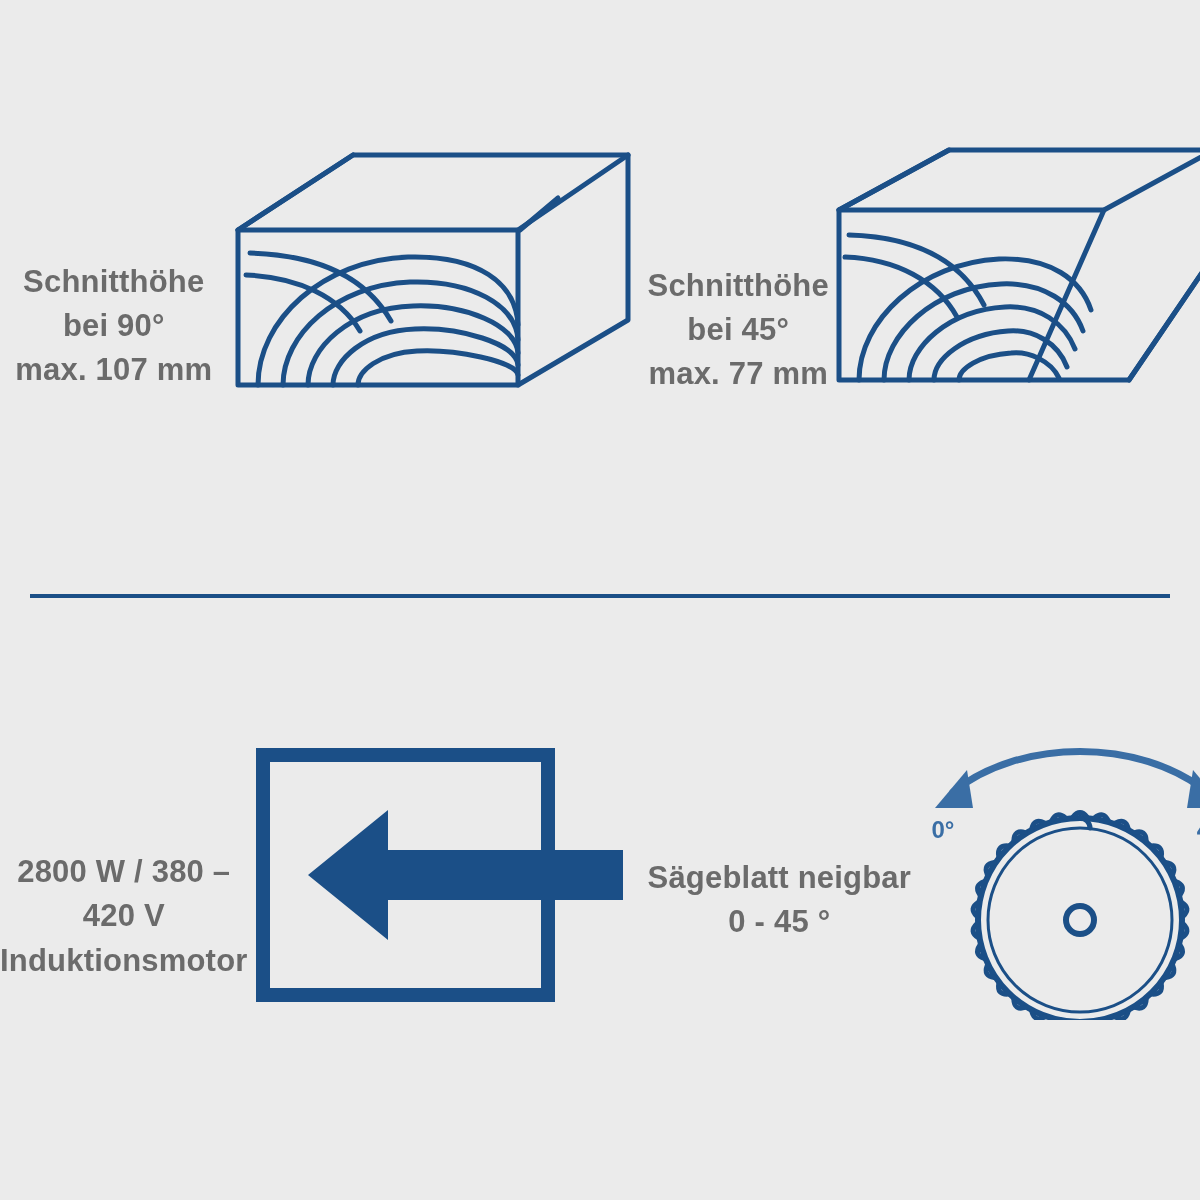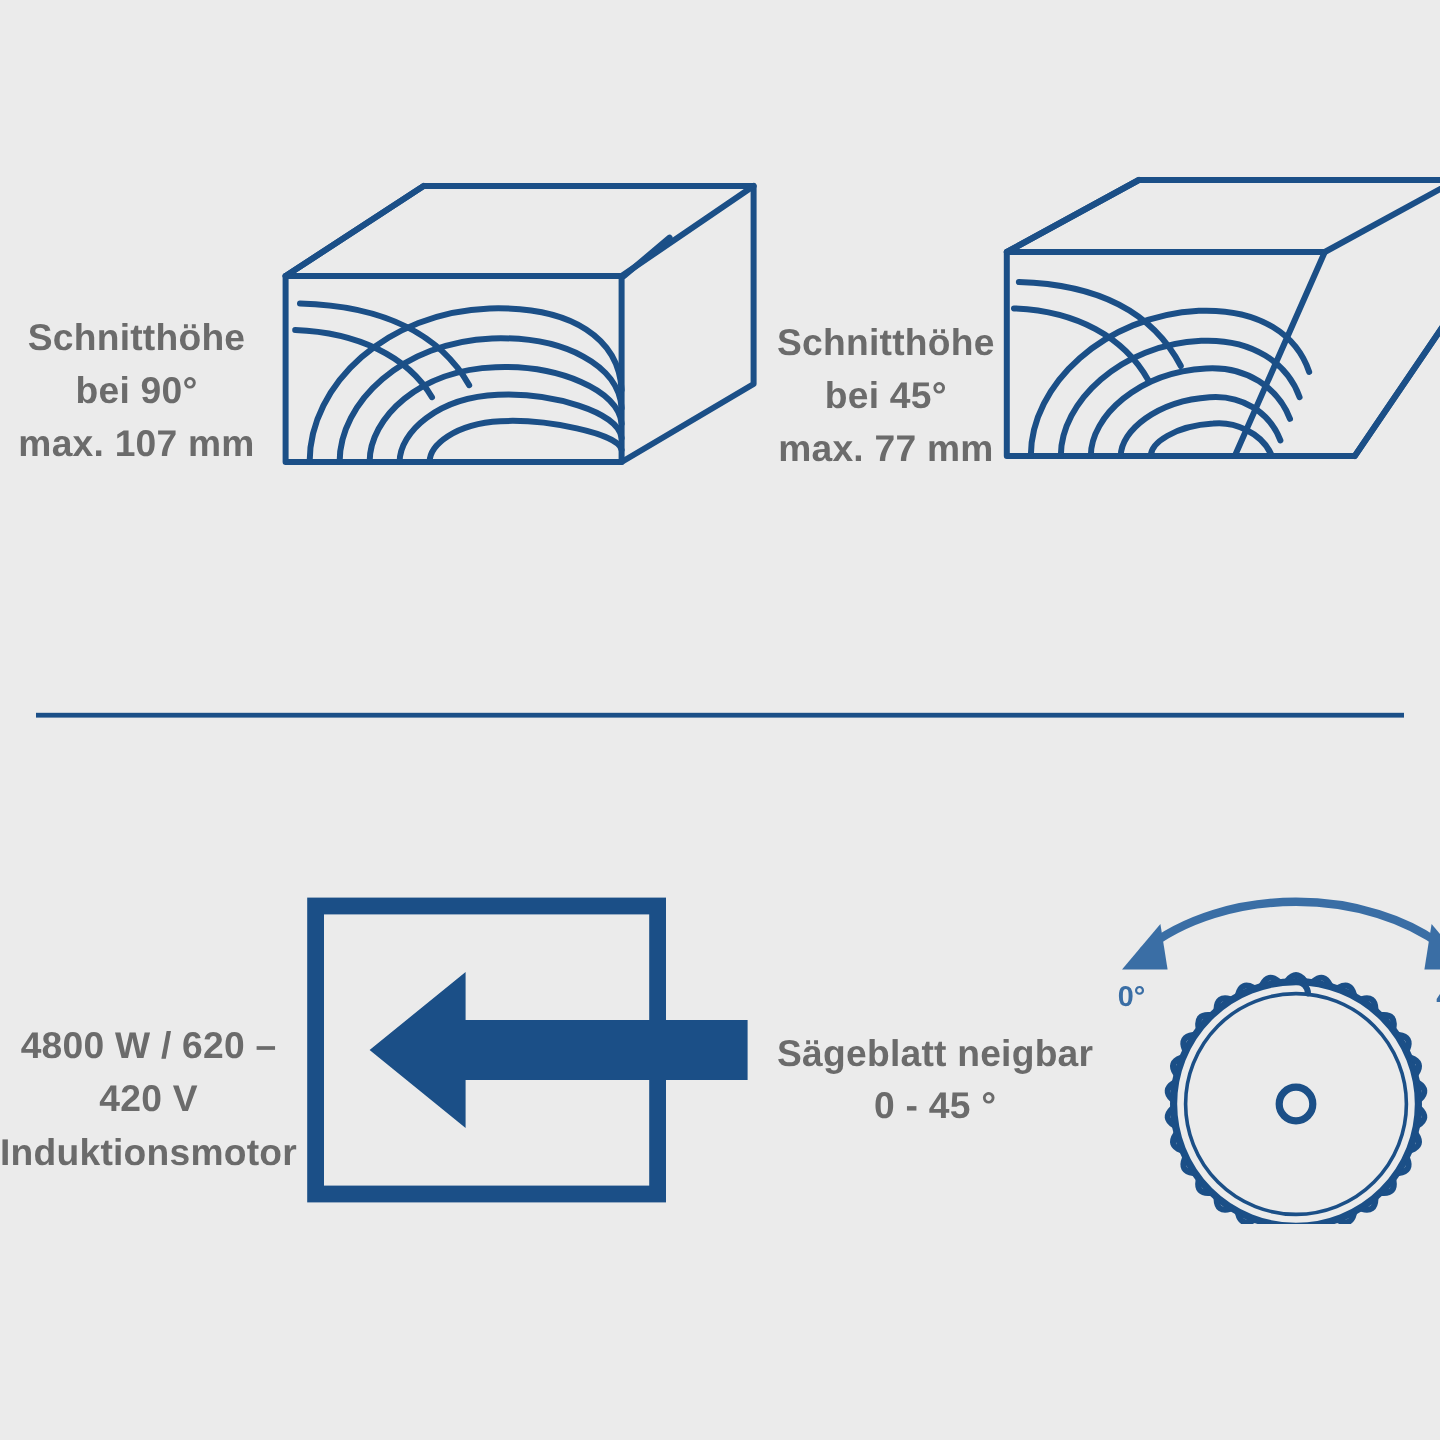--- a/index.html
+++ b/index.html
@@ -120,21 +120,21 @@
           <path d="M130 245 C130 234 150 220 182 218 C200 216 222 226 230 243"></path>
           <path d="M16 122 C68 124 108 146 128 182"></path>
           <path d="M20 100 C90 102 133 128 155 170"></path>
 
           <path d="M10 75 L120 15"></path>
         </svg>
       </div>
     </div>
 
     <div class="cell cell-bl">
-      <div class="caption">4800 W / 620 – 420 V
+      <div class="caption">2800 W / 380 – 420 V
 Induktionsmotor</div>
       <div class="art">
         <svg width="400" height="270" viewBox="0 0 400 270" fill="none">
 
           <rect x="15" y="15" width="285" height="240" stroke="#1b4f87" stroke-width="14" fill="none"></rect>
 
           <path d="M375 110 L375 160 L140 160 L140 200 L60 135 L140 70 L140 110 Z" fill="#1b4f87"></path>
         </svg>
       </div>
     </div>

